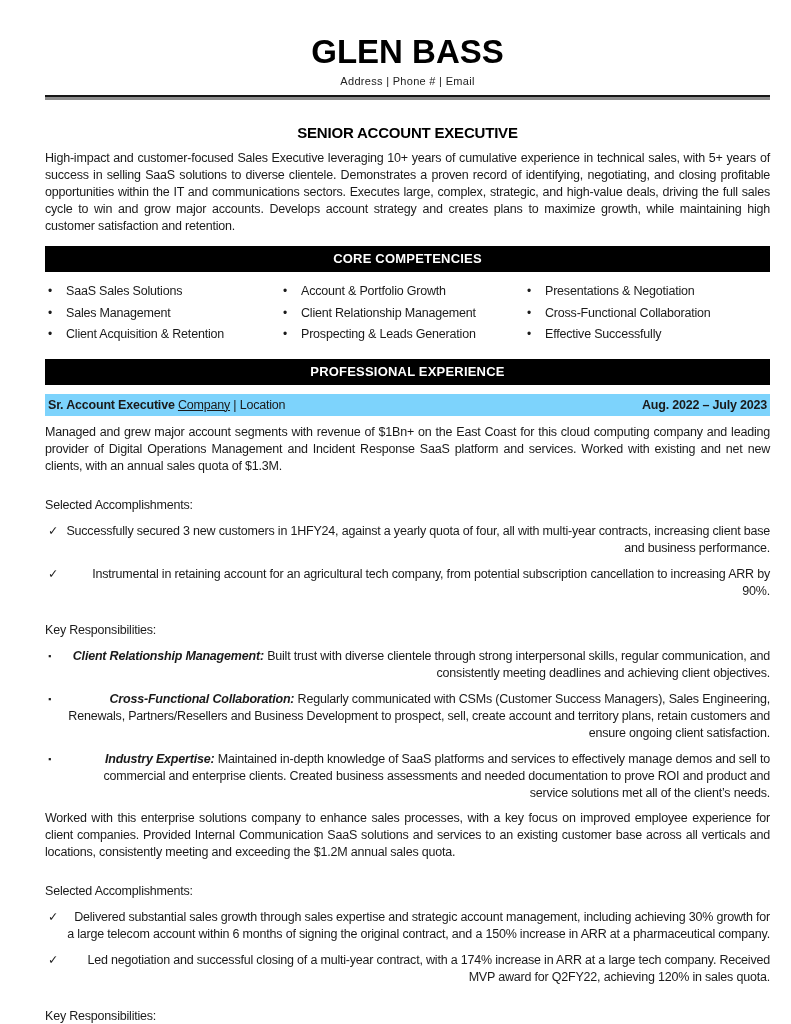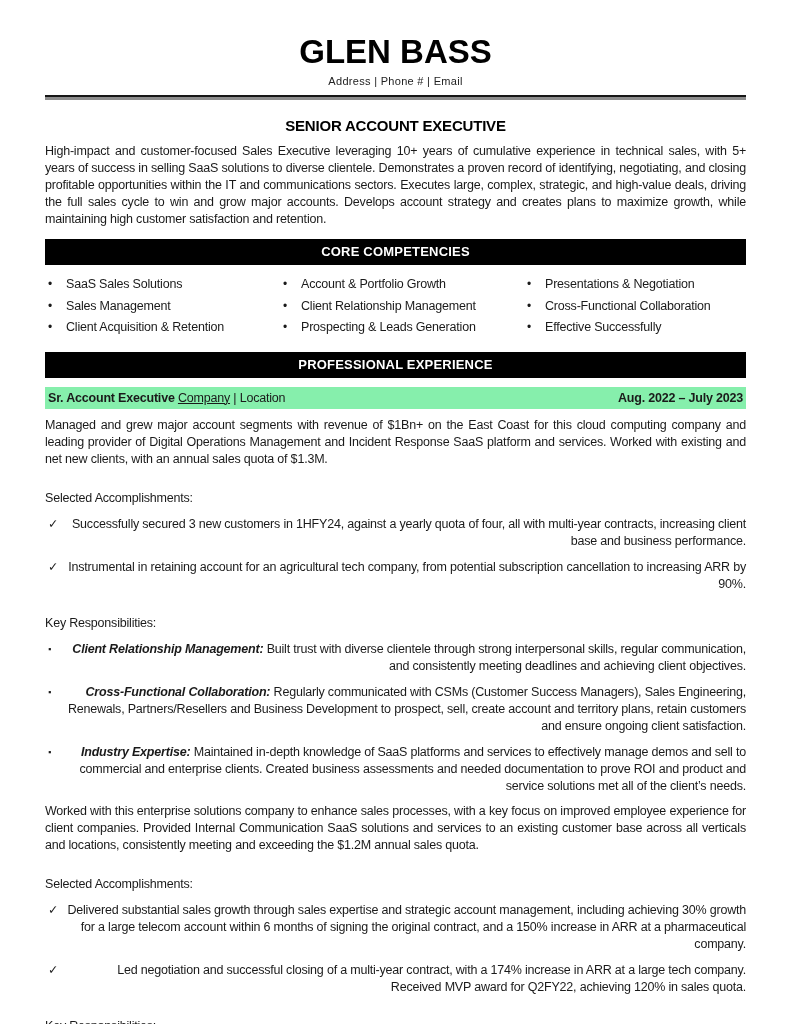--- a/index.html
+++ b/index.html
@@ -1,45 +1,45 @@
 <!DOCTYPE html>
 <html><head>
 <meta charset="utf-8">
 <style>
   html, body { margin: 0; padding: 0; background: #ffffff; }
   .page {
     width: 791px; height: 1024px; margin: 0 auto; background: #ffffff;
-    box-sizing: border-box; padding: 34px 45px 0 45px; overflow: hidden;
+    box-sizing: border-box; padding: 34px 21px 0 45px; overflow: hidden;
     font-family: "Liberation Sans", "DejaVu Sans", sans-serif;
     color: #1a1a1a; font-size: 12.5px; letter-spacing: -0.2px; line-height: 17px;
   }
   .name {
     font-size: 33px; font-weight: bold; text-align: center; margin: 0;
     line-height: 36px; letter-spacing: 0px; color: #000;
   }
   .contact { text-align: center; font-size: 11px; margin-top: 2px; line-height: 19px; color: #222; letter-spacing: 0.3px; }
   .rule { margin-top: 4px; border-top: 2px solid #161616; height: 3px; background: #8c8c8c; }
-  .doc-title { font-size: 15px; font-weight: bold; text-align: center; margin: 16px 0 0 0; line-height: 19px; color: #000; }
+  .doc-title { font-size: 15px; font-weight: bold; text-align: center; margin: 23px 0 0 0; line-height: 19px; color: #000; }
   .para { margin: 8px 0 0 0; text-align: justify; }
   .banner {
     margin-top: 11px; background: #000000; color: #ffffff;
     font-weight: bold; font-size: 13px; text-align: center;
     padding: 4px 0 5px 0; line-height: 17px; letter-spacing: 0.2px;
   }
   .comp-grid { display: flex; margin-top: 11px; }
   .comp-col-1 { width: 235px; }
   .comp-col-2 { width: 244px; }
   .comp-col-3 { width: 222px; }
   .comp-item { display: flex; margin-bottom: 5px; line-height: 16.5px; }
   .glyph { flex: 0 0 21px; padding-left: 3px; box-sizing: border-box; }
   .glyph-dot { font-size: 12px; }
   .glyph-check { font-size: 12.5px; }
   .glyph-square { font-size: 9px; line-height: 16px; }
   .job-bar {
-    margin-top: 9px; background: #86efac; display: flex;
+    margin-top: 9px; background: #7dd3fc; display: flex;
     justify-content: space-between; align-items: baseline;
     padding: 3px 3px 3px 3px; line-height: 16px;
   }
   .job-dates { font-weight: bold; white-space: nowrap; }
   .b { font-weight: bold; }
   .u { text-decoration: underline; }
   .bi { font-weight: bold; font-style: italic; margin-top: 24px; }
   .sublabel { margin-top: 22px; }
   .bullet { display: flex; margin-top: 9px; }
   .bullet-text { flex: 1; text-align: right; }

